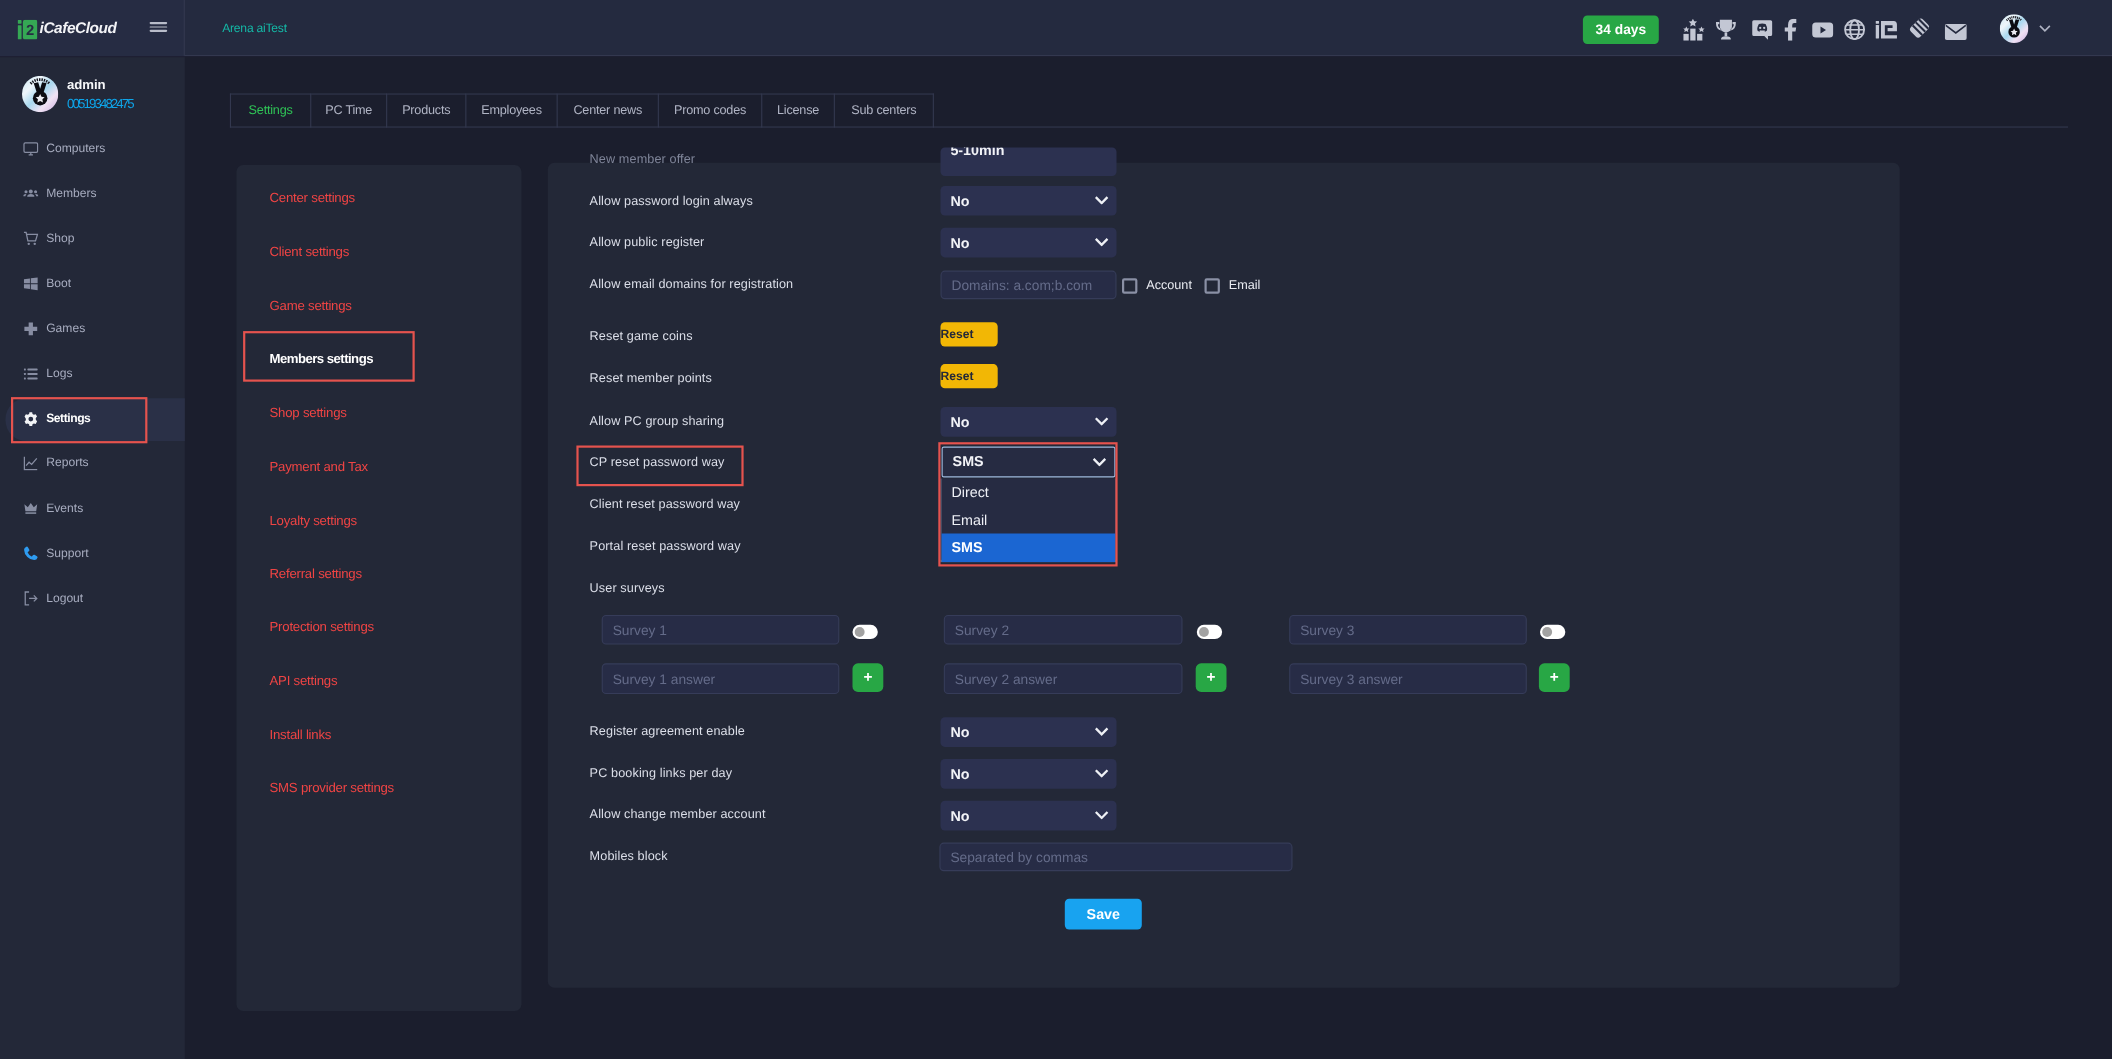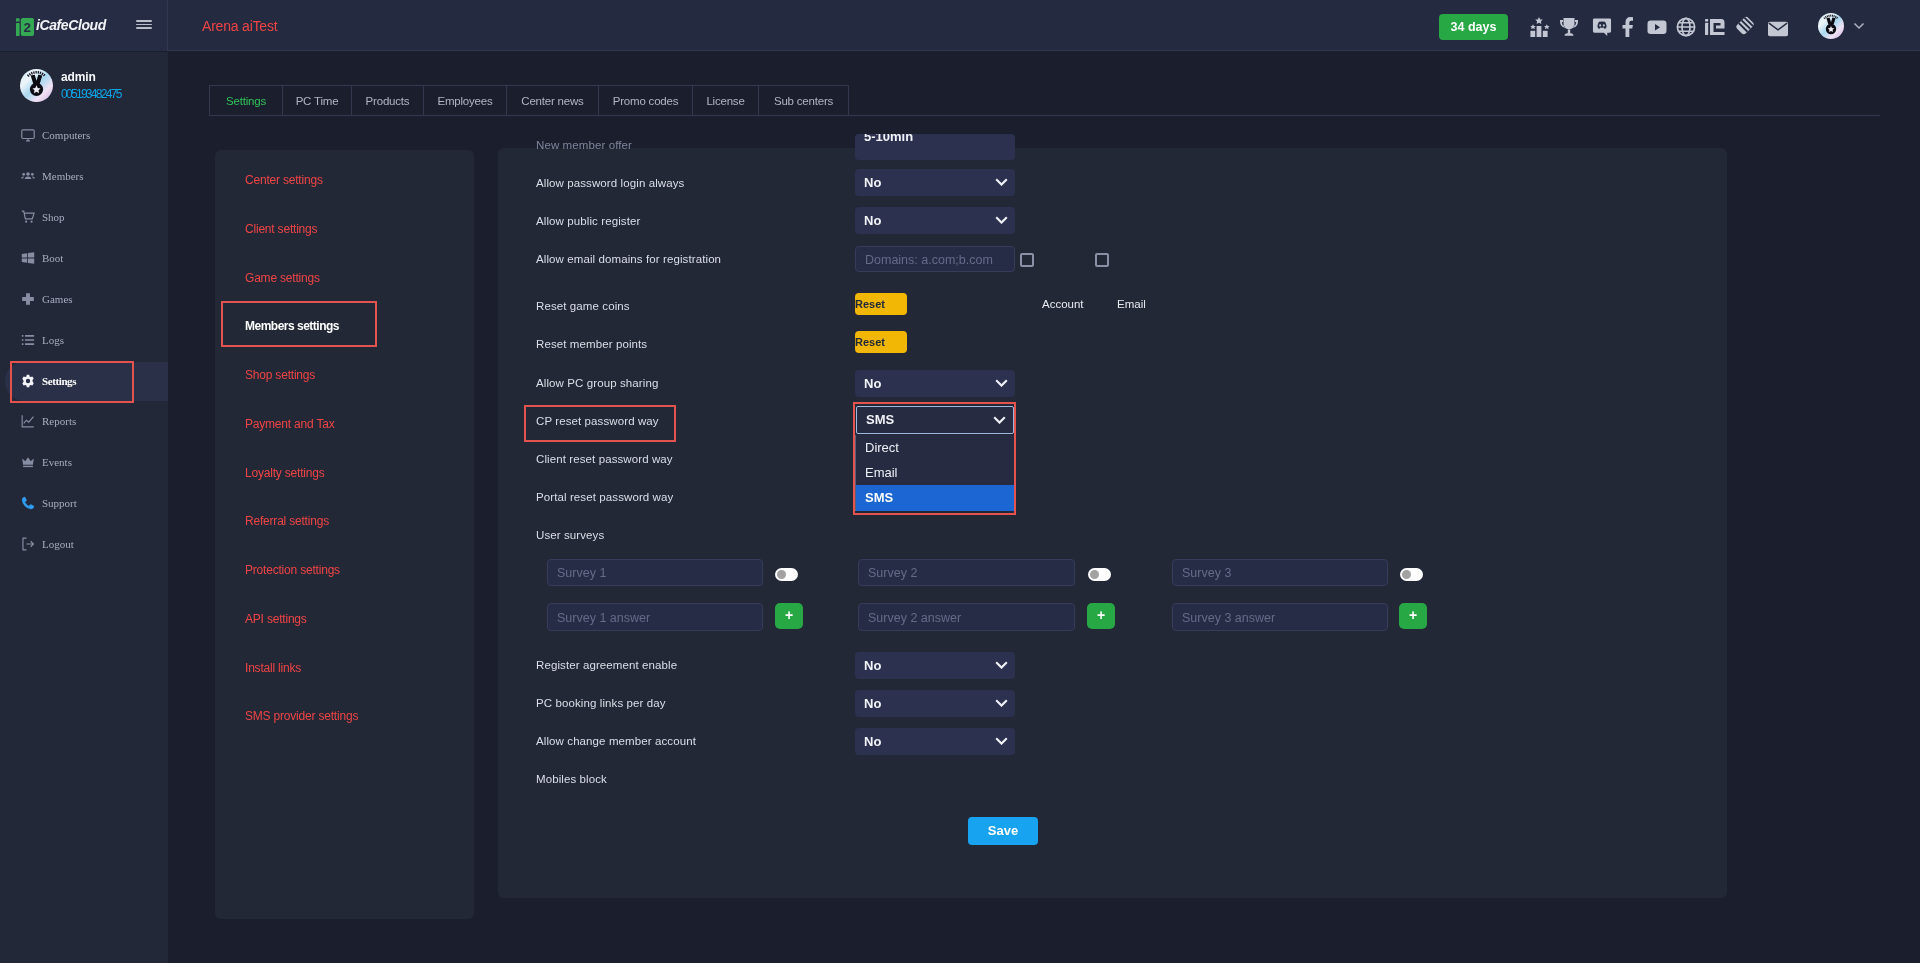--- a/index.html
+++ b/index.html
@@ -7,30 +7,30 @@
   body { font-family:"Liberation Sans", sans-serif; background:#1b1e2d; position:relative; }
   #page { position:absolute; left:0; top:0; width:1920px; height:963px; }
   .abs { position:absolute; }
 
   
   .topbar { position:absolute; left:0; top:0; width:1920px; height:51px; background:#242a3f; border-bottom:1px solid #33384f; }
   .topbar-left { position:absolute; left:0; top:0; width:168px; height:51px; background:#262c43; border-right:1px solid #333850; }
   .logo-txt { position:absolute; left:36px; top:11px; font-size:14px; font-weight:bold; font-style:italic; color:#f2f3f6; line-height:29px; letter-spacing:-0.4px; }
   .burger { position:absolute; left:136px; top:20px; width:16px; height:11px; }
   .burger i { display:block; height:1.6px; background:#b9bdca; margin-bottom:2.1px; border-radius:1px; }
-  .title { position:absolute; left:202px; top:0; height:45px; line-height:52px; font-size:14px; color:#ef4444; letter-spacing:-0.2px; }
+  .title { position:absolute; left:202px; top:0; height:45px; line-height:52px; font-size:11px; color:#14b8a6; letter-spacing:-0.2px; }
 
   .days-btn { position:absolute; left:1439px; top:14px; width:69px; height:26px; background:#28a745; border-radius:4px; color:#fff; font-size:12.5px; font-weight:bold; text-align:center; line-height:26px; }
   .topicon { position:absolute; top:17px; width:20px; height:20px; }
 
   
   .sidebar { position:absolute; left:0; top:52px; width:168px; height:911px; background:#232838; }
   .side-user-name { position:absolute; left:61px; top:18px; font-size:12px; font-weight:bold; color:#f7f8fa; letter-spacing:-0.1px; }
   .side-user-id { position:absolute; left:61px; top:35px; font-size:12px; color:#0ea5e9; letter-spacing:-1.7px; }
-  .nav-item { position:absolute; left:0; width:168px; height:40px;font-family:Liberation Serif, serif; }
+  .nav-item { position:absolute; left:0; width:168px; height:40px; }
   .nav-item .ic { position:absolute; left:21px; top:13px; width:14px; height:14px; }
   .nav-item .lb { position:absolute; left:42px; top:0; height:40px; line-height:40px; font-size:11px; color:#a7acbf; letter-spacing:0px; }
   .nav-item.active { background:transparent; }
   .nav-item.active .lb { color:#ffffff; font-weight:bold; font-size:11px; letter-spacing:-0.4px; }
   .nav-hl { position:absolute; left:5px; top:310px; width:163px; height:39px; background:#2a3047; border-radius:19px 0 0 19px; }
 
   
   .tabs { position:absolute; left:209px; top:85px; width:1671px; height:31px; border-bottom:1px solid #33384f; }
   .tab { position:absolute; top:0; height:31px; border-top:1px solid #33384f; border-right:1px solid #33384f; text-align:center; font-size:11.5px; color:#b0b4c4; line-height:31px; letter-spacing:-0.2px; }
   .tab.first { border-left:1px solid #33384f; }
@@ -42,21 +42,21 @@
   .formpanel { position:absolute; left:498px; top:148px; width:1229px; height:750px; background:#232837; border-radius:6px; }
 
   
   .flabel { position:absolute; left:536px; font-size:11.5px; font-weight:500; color:#dcdfe9; letter-spacing:0.1px; }
   .fsel { position:absolute; left:855px; width:160px; height:27px; background:#2c3150; border-radius:4px; color:#f2f3f7; font-size:13px; font-weight:bold; line-height:27px; padding-left:9px; }
   .fsel svg { position:absolute; right:7px; top:9px; }
   .finput { position:absolute; background:#272c46; border:1px solid #363c59; border-radius:4px; color:#646b89; font-size:12.5px; }
   .ybtn { position:absolute; left:855px; width:52px; height:22px; background:#f2b705; border-radius:4px; color:#232838; font-size:11px; font-weight:bold; line-height:22px; }
   .redbox { position:absolute; border:2px solid #e5534e; }
   .chk { position:absolute; width:14px; height:14px; border:2px solid #8a90a5; border-radius:2px; }
-  .chklb { position:absolute; font-size:11.5px; font-weight:500; color:#e8eaf0; letter-spacing:0px;margin-top:44px; }
+  .chklb { position:absolute; font-size:11.5px; font-weight:500; color:#e8eaf0; letter-spacing:0px; }
   .toggle { position:absolute; width:23px; height:13px; background:#fff; border-radius:7px; }
   .toggle i { position:absolute; left:2px; top:2px; width:9px; height:9px; background:#a2a2a2; border-radius:50%; }
   .plusbtn { position:absolute; width:28px; height:26px; background:#28a745; border-radius:5px; color:#fff; font-size:14px; font-weight:bold; text-align:center; line-height:25px; }
   .savebtn { position:absolute; left:968px; top:817px; width:70px; height:28px; background:#18a3f0; border-radius:4px; color:#fff; font-size:13px; font-weight:bold; text-align:center; line-height:28px; }
 </style>
 </head>
 <body>
 <div id="page">
 
   <div class="sidebar">
@@ -288,20 +288,21 @@
   </div>
 
   <div class="flabel" style="top:735px">Allow change member account</div>
   <div class="fsel" style="top:728px">No
     <svg width="13" height="8" viewBox="0 0 13 8" fill="none" stroke="#eef0f5" stroke-width="2.1">
         <path d="M1.2 1.2 L6.5 6.6 L11.8 1.2"></path>
       </svg>
   </div>
 
   <div class="flabel" style="top:773px">Mobiles block</div>
+  <div class="finput" style="left:854px;top:766px;width:321px;height:26px;line-height:26px;padding-left:9px">Separated by commas</div>
 
   <div class="savebtn">Save</div>
 
   <div class="topbar">
     <div class="topbar-left"></div>
     <svg class="abs" style="left:16px;top:18px" width="18" height="18" viewBox="0 0 18 18">
       <rect x="0" y="0.2" width="3.6" height="3.4" rx="0.6" fill="#35a854"></rect>
       <rect x="0" y="5" width="3.6" height="13" rx="0.6" fill="#35a854"></rect>
       <rect x="4.8" y="0" width="13.2" height="18" rx="2" fill="#35a854"></rect>
       <text x="11.3" y="13.8" font-family="Liberation Sans,sans-serif" font-size="13.5" font-weight="bold" fill="#262c43" text-anchor="middle">2</text>

